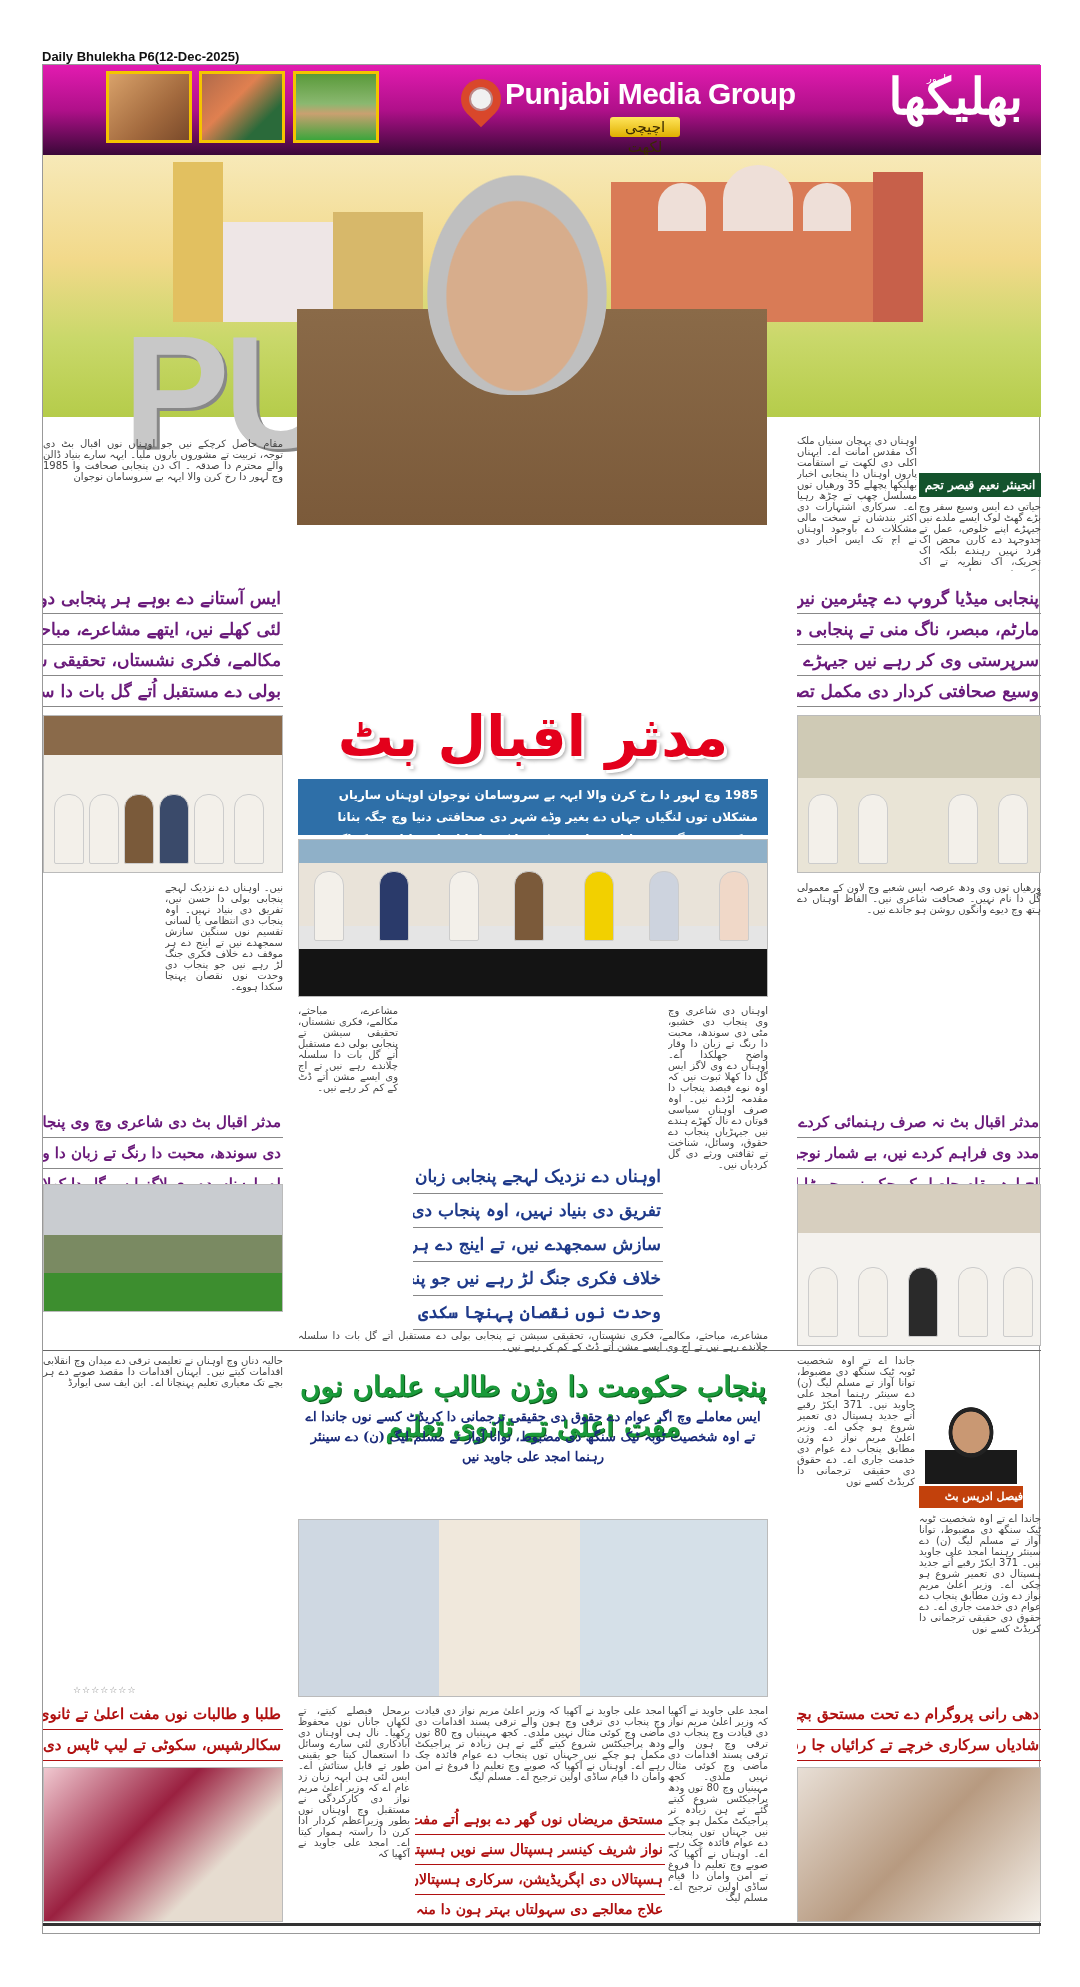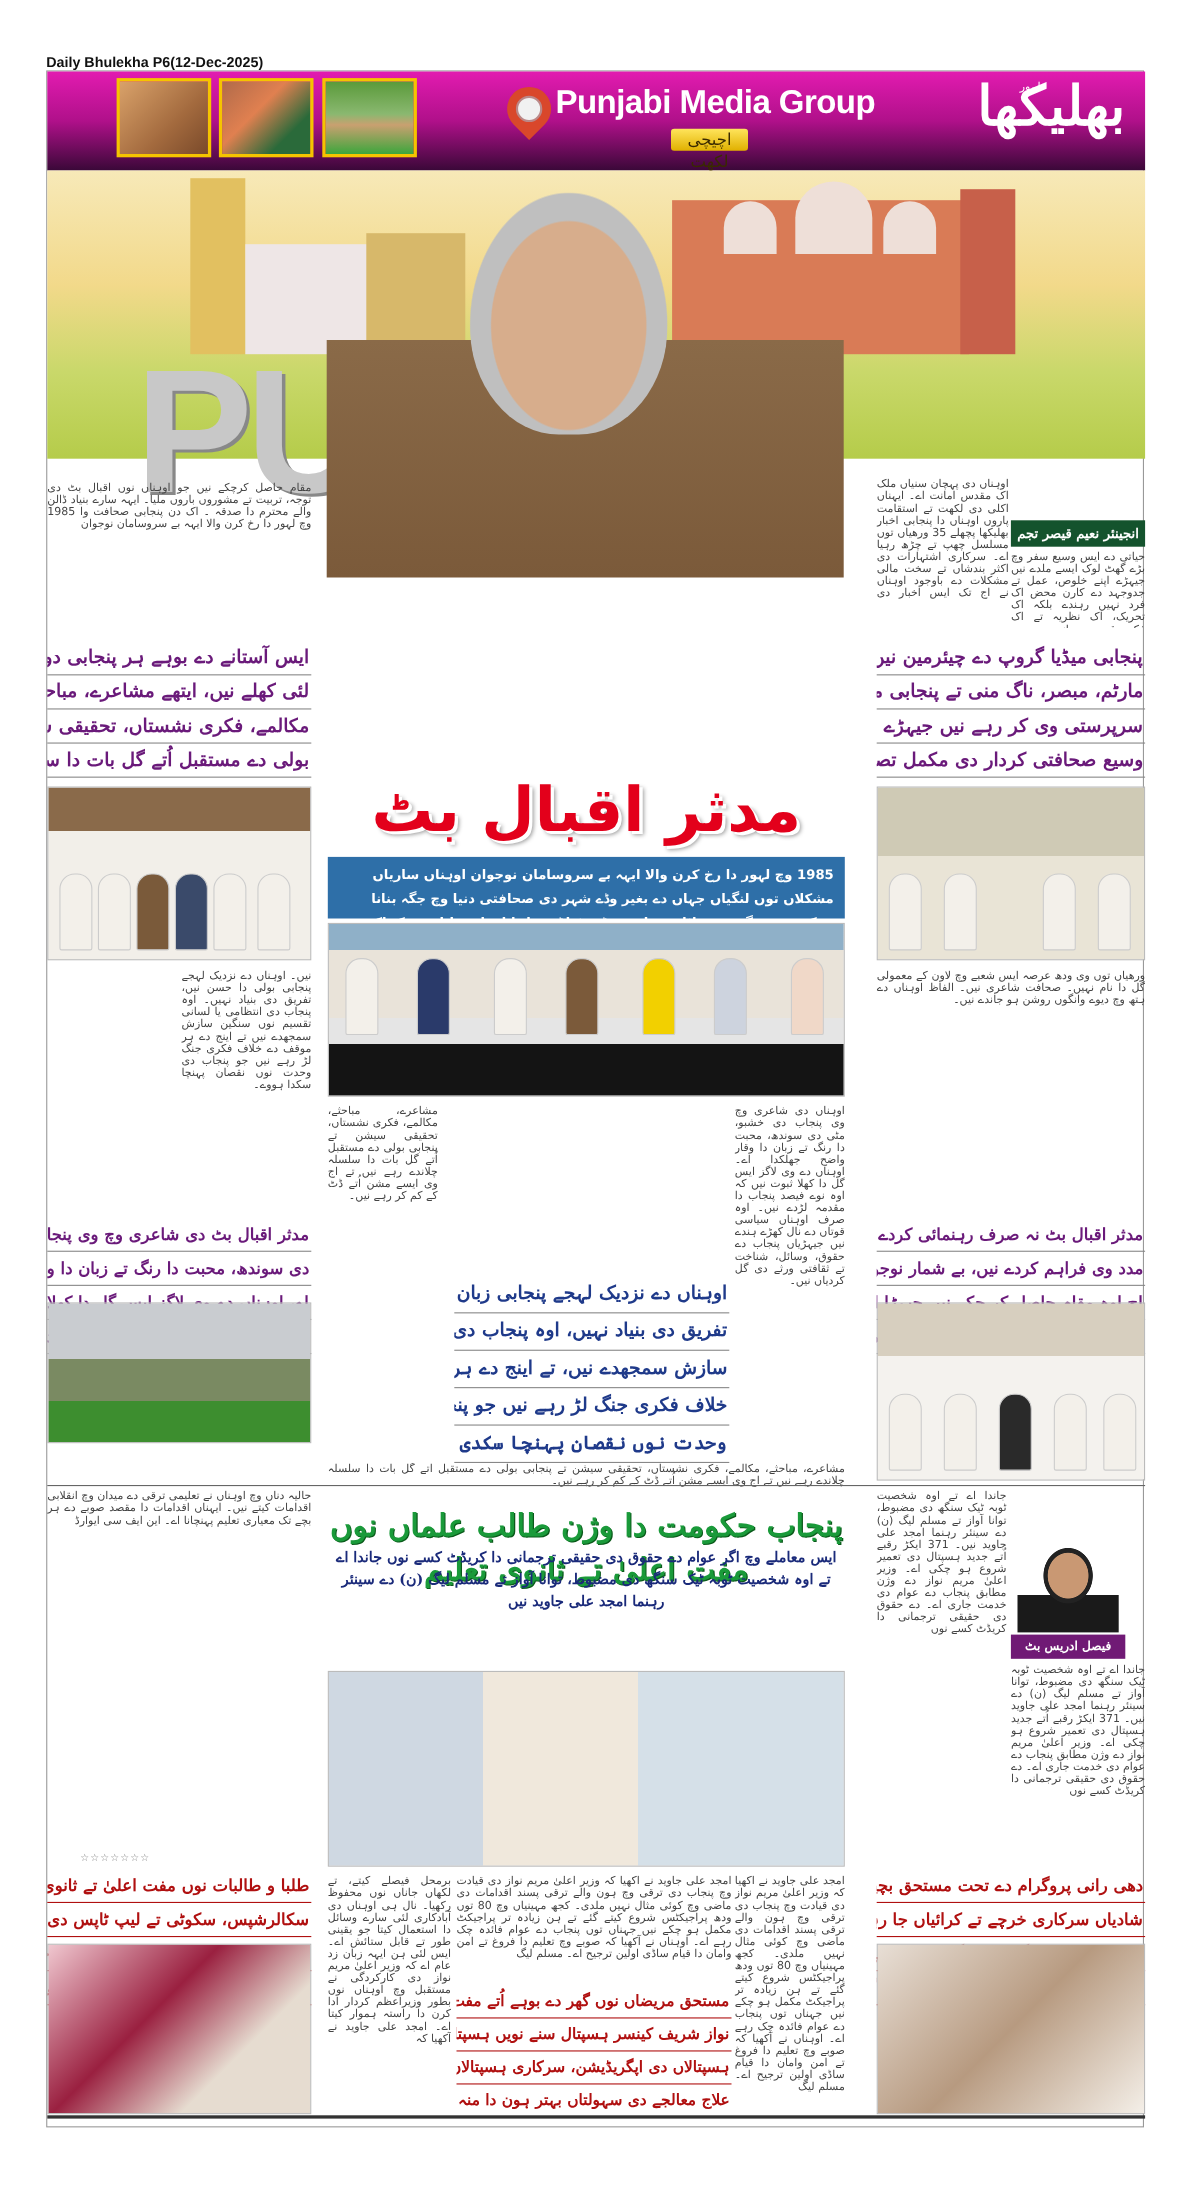--- a/index.html
+++ b/index.html
@@ -44,21 +44,21 @@
   .ph-left2{left:0;top:1119px;width:240px;height:128px;background:linear-gradient(180deg,#c9ccd0 0 40%,#7a8a62 40% 70%,#3d8e2f 70% 100%)}
   .ph-right2{left:754px;top:1119px;width:244px;height:162px;background:linear-gradient(180deg,#d7cfbf 0 30%,#f4f2ee 30% 100%)}
   .ph-center2{left:255px;top:1454px;width:470px;height:178px;background:linear-gradient(90deg,#cfd8e2 0 30%,#f0e8dc 30% 60%,#d5e0e8 60%)}
   .ph-left3{left:0;top:1702px;width:240px;height:155px;background:linear-gradient(135deg,#f0c8d0,#9a2040 40%,#e6dcd0 70%)}
   .ph-right3{left:754px;top:1702px;width:244px;height:155px;background:linear-gradient(135deg,#e8dfd6,#b79a80 50%,#f4efe8)}
   .people{position:absolute;bottom:8px;width:30px;height:70px;border-radius:14px 14px 2px 2px;background:#f3f0ea;border:1px solid #ccc}
   .blue-tag{position:absolute;left:876px;top:408px;width:122px;height:24px;background:#14532d;color:#fff;font:bold 12px "DejaVu Serif",serif;text-align:center;line-height:24px;direction:rtl}
   .green-hl{position:absolute;left:255px;top:1302px;width:470px;text-align:center;font:bold 28px "DejaVu Serif",serif;color:#1a9a3a;direction:rtl;text-shadow:1px 1px 0 #0a5a1a;line-height:40px}
   .navy-sub{position:absolute;left:255px;top:1342px;width:470px;text-align:center;font:bold 13px "DejaVu Serif",serif;color:#1a2a7a;direction:rtl;line-height:20px}
   .portrait{position:absolute;left:882px;top:1333px;width:92px;height:86px;background:radial-gradient(ellipse at 50% 40%,#c99873 0 28%,#222 29% 34%,transparent 35%),linear-gradient(180deg,#fff 0 60%,#1a1a1a 60%)}
-  .green-tag{position:absolute;left:876px;top:1421px;width:104px;height:22px;background:#701a75;color:#fff;font:bold 11px "DejaVu Serif",serif;text-align:center;line-height:22px;direction:rtl}
+  .green-tag{position:absolute;left:876px;top:1421px;width:104px;height:22px;background:#c2410c;color:#fff;font:bold 11px "DejaVu Serif",serif;text-align:right;line-height:22px;direction:rtl}
   .red-hl{color:#b01010}
   .red-hl div{border-bottom:1px solid #b01010}
   .stars{position:absolute;left:30px;top:1620px;font-size:9px;color:#888;letter-spacing:1px}
   .rule{position:absolute;height:1px;background:#666}
   .bottom-rule{position:absolute;left:0;top:1858px;width:998px;height:3px;background:#333}
 </style>
 </head>
 <body>
 
 <div class="caption">Daily Bhulekha P6(12-Dec-2025)</div>

